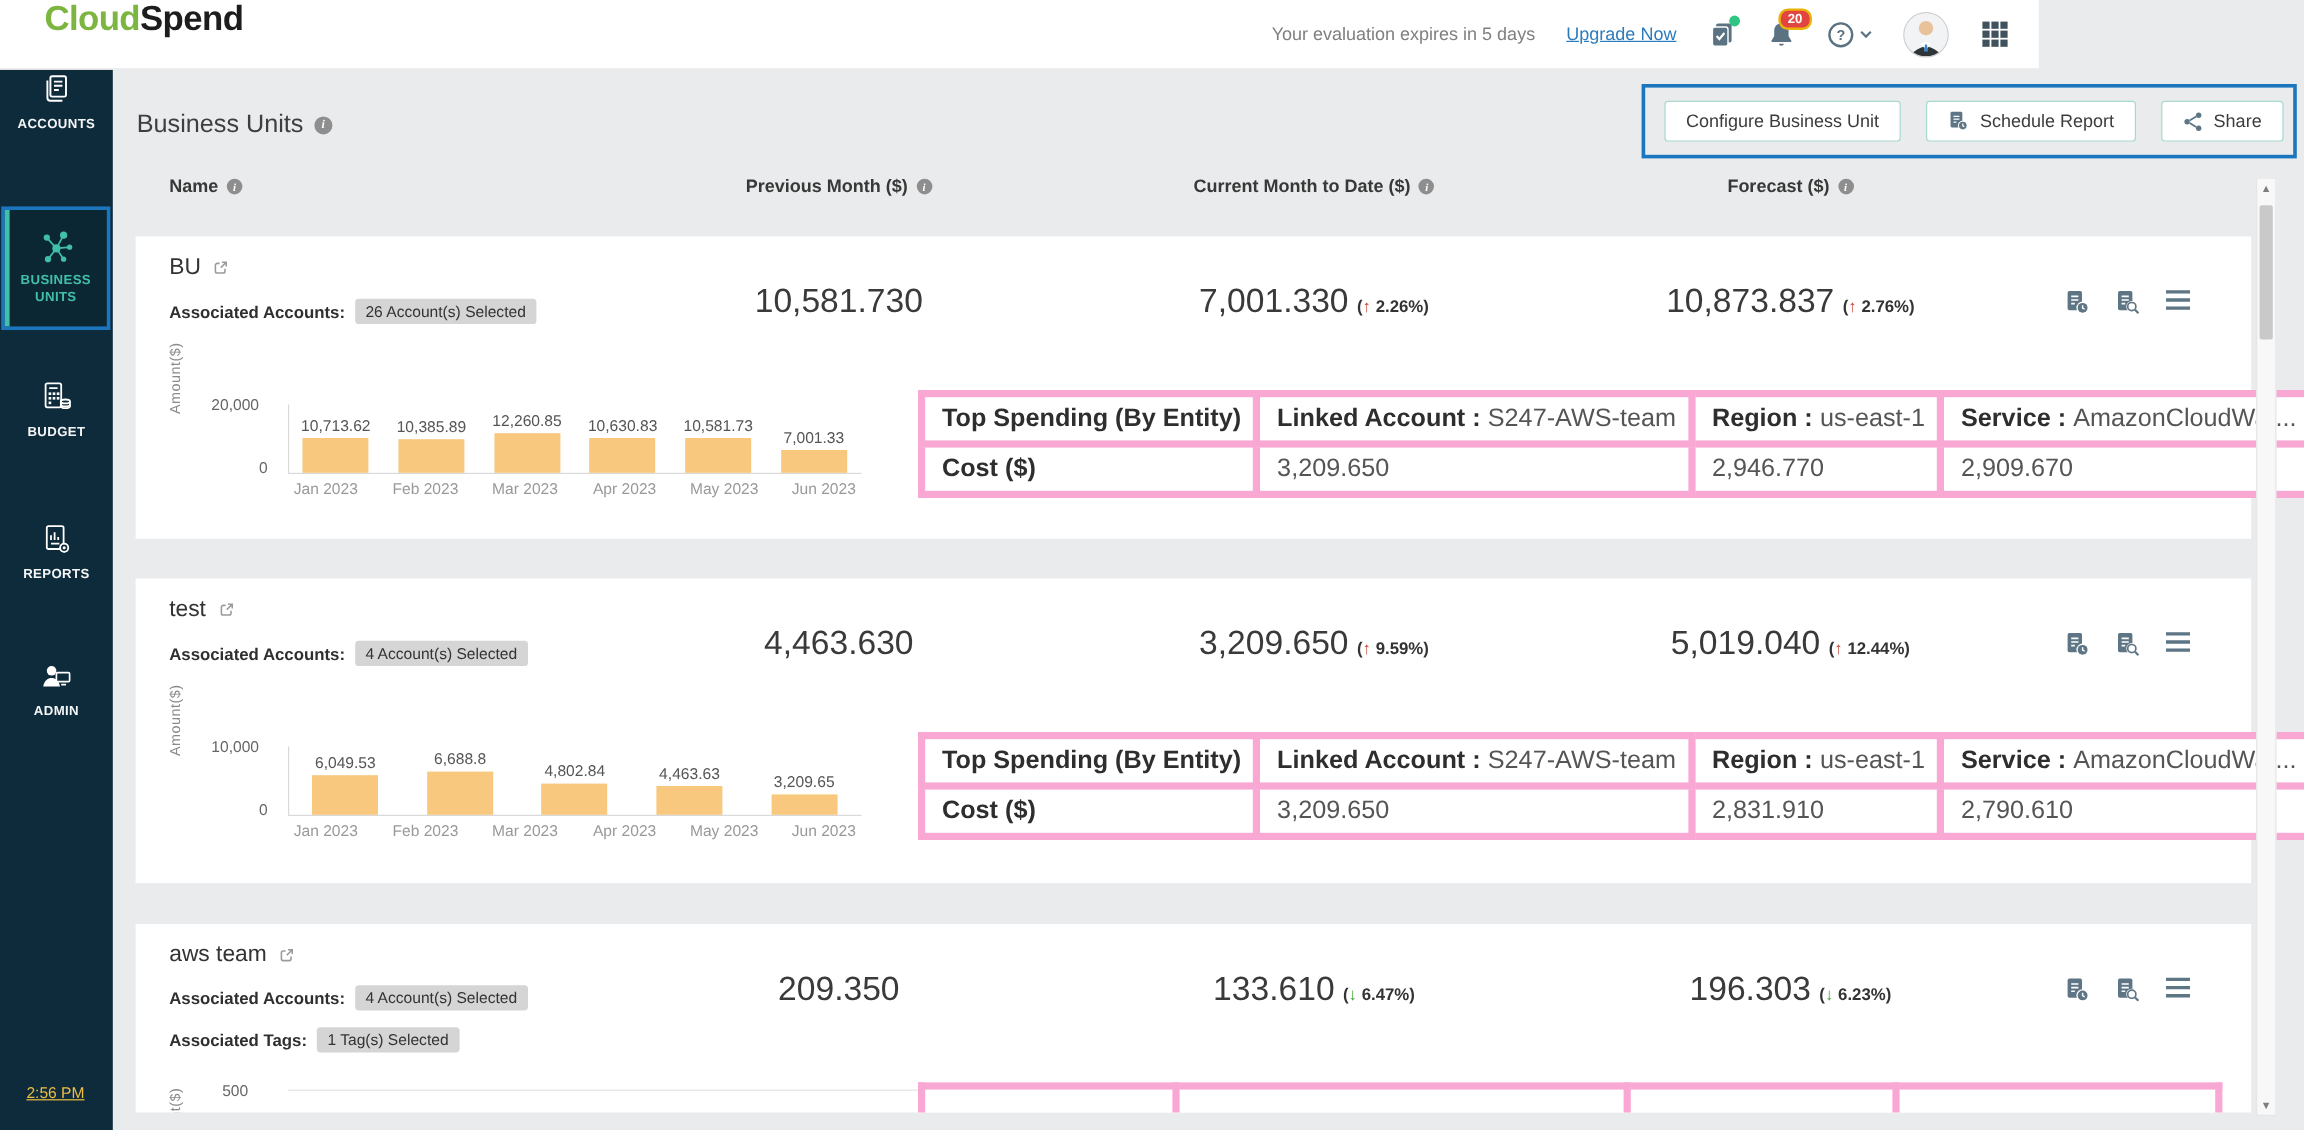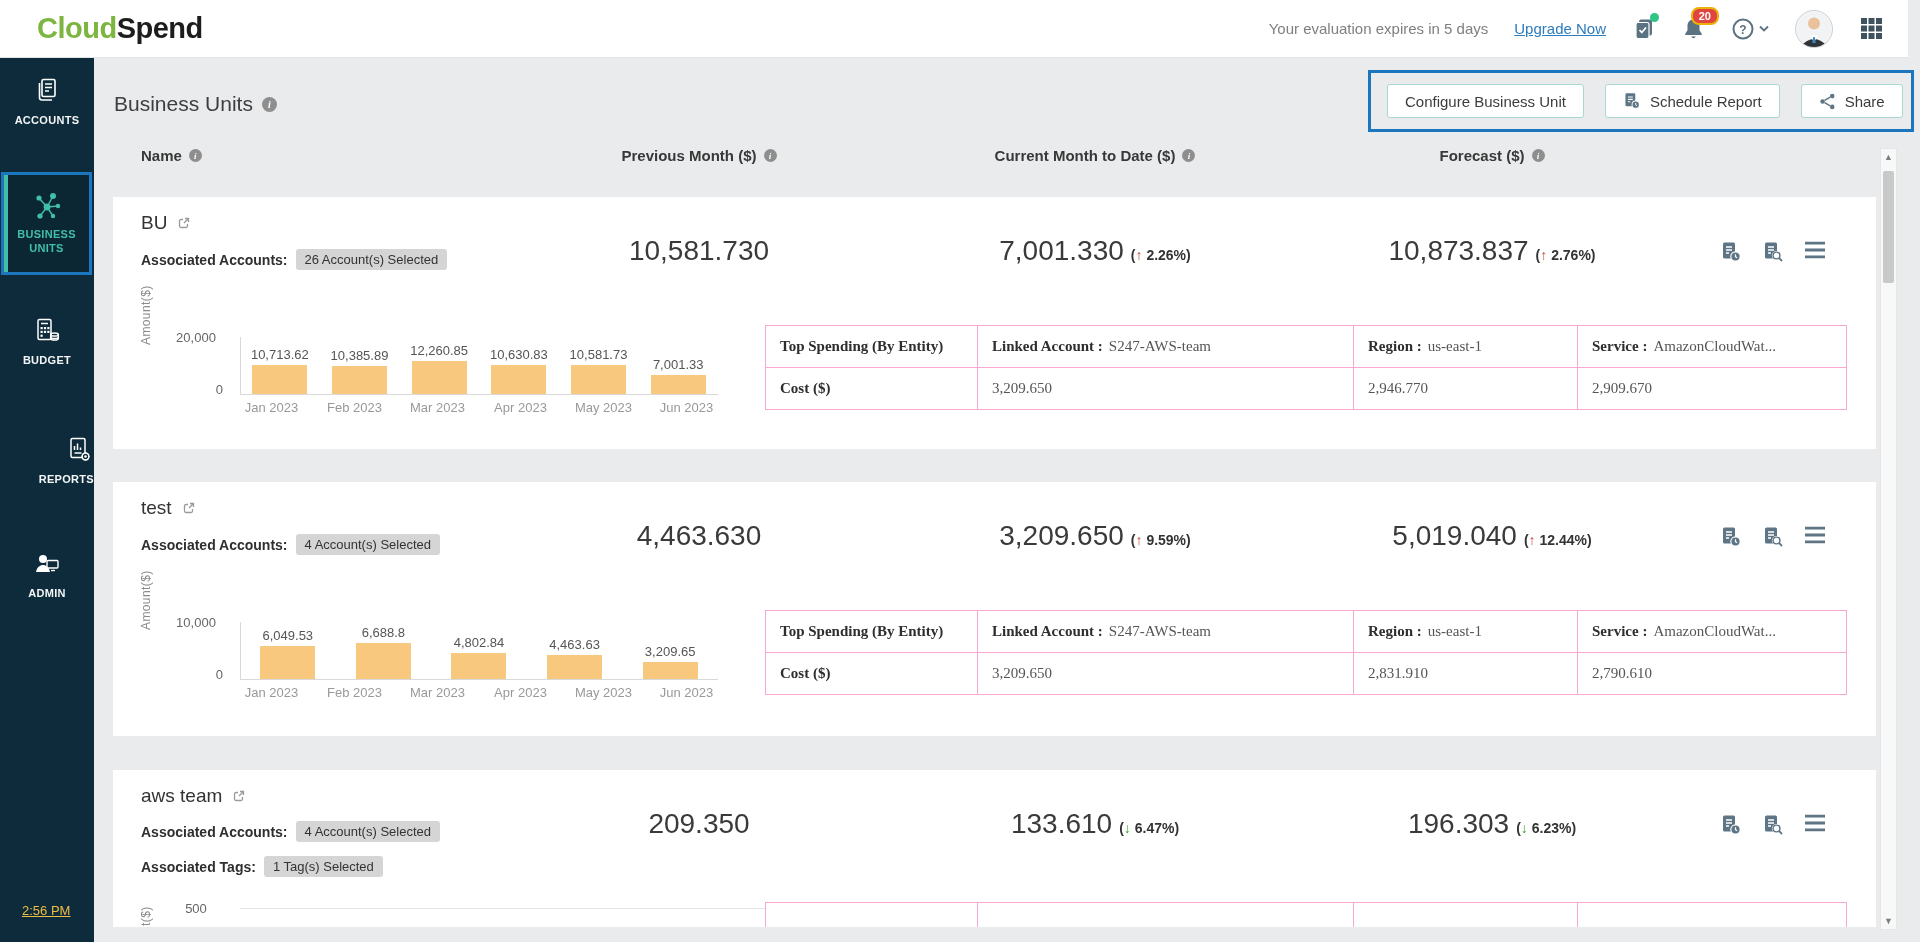--- a/index.html
+++ b/index.html
@@ -2,40 +2,40 @@
 <html><head>
 <meta charset="utf-8">
 <style>
   * { margin:0; padding:0; box-sizing:border-box; }
   html,body { background:#dfe1e3; }
   .app {
     position:relative; width:1920px; height:942px; overflow:hidden;
     background:#e9ebec; font-family:"Liberation Sans", sans-serif; color:#333;
   }
   
-  .topbar { position:absolute; left:0; top:0; width:1908px; height:58px;
-            background:#fff; border-bottom:1px solid #e3e3e3; display:flex; align-items:center; z-index:5; }
+  .topbar { position:absolute; left:0; top:0; width:1699px; height:58px;
+            background:#fff; border-bottom:1px solid #e3e3e3; display:flex; z-index:5; }
   .logo { margin-left:37px; font-size:29px; font-weight:bold; letter-spacing:-0.5px; }
   .logo .lg { color:#7cb53f; } .logo .ld { color:#1d1d1d; }
   .top-right { margin-left:auto; margin-right:24px; display:flex; align-items:center; gap:26px; }
   .eval-text { font-size:15px; color:#7f7f7f; }
   .upgrade { font-size:15px; color:#2c7cbe; text-decoration:underline; cursor:pointer; }
   .tb-icon { position:relative; display:flex; align-items:center; cursor:pointer; }
   .green-dot { position:absolute; right:-3px; top:-4px; width:9px; height:9px; border-radius:50%; background:#2fc482; }
   .bell-badge { position:absolute; right:-14px; top:-10px; background:#e2453f; color:#fff;
                 font-size:11px; font-weight:bold; padding:1px 6px; border-radius:8px; border:2px solid #eab308; }
   .help-wrap { display:flex; align-items:center; gap:4px; cursor:pointer; }
   .avatar { width:38px; height:38px; border-radius:50%; border:1px solid #cfcfcf; background:#f2f3f4; overflow:hidden; cursor:pointer; }
   
   .sidebar { position:absolute; left:0; top:58px; width:94px; height:884px; background:#0e2b3b; z-index:4; }
   .nav-item { position:absolute; left:0; width:94px; display:flex; flex-direction:column; align-items:center;
               gap:8px; color:#f3f5f6; font-size:11px; font-weight:600; letter-spacing:.3px; text-align:center; cursor:pointer; }
-  .nav-accounts { top:18px; }
+  .nav-accounts { top:2px; }
   .nav-budget  { top:258px; }
-  .nav-reports { top:377px;align-items:flex-end; }
+  .nav-reports { top:377px; }
   .nav-admin   { top:493px; }
   .active-box { position:absolute; left:1px; top:114px; width:91px; height:103px;
                 border:3px solid #1c76bd; background:#0c2734; cursor:pointer; }
   .active-box::before { content:""; position:absolute; left:0; top:0; bottom:0; width:4px; background:#41bfa9; }
   .active-inner { height:100%; display:flex; flex-direction:column; align-items:center; justify-content:center; gap:7px;
                   color:#41bfa9; font-size:11px; font-weight:600; letter-spacing:.3px; text-align:center; }
   .active-inner .lbl { width:78px; line-height:1.25; }
   .side-time { position:absolute; left:22px; bottom:24px; color:#eebd44; font-size:13px; text-decoration:underline; }
   
   .page-title { position:absolute; left:114px; top:92px; display:flex; align-items:center; gap:9px;
@@ -87,22 +87,22 @@
   .blabel { font-size:13px; color:#555; margin-bottom:3px; white-space:nowrap; }
   .bar    { width:55px; background:#f8c87e; }
   .months { position:absolute; left:127px; top:203px; width:478px; display:flex;gap:20px; }
   .month  { flex:1; text-align:center; font-size:13px; color:#999; white-space:nowrap; }
   
   .chart3 .ylab { top:120px; }
   .chart3 .ytick-top { top:131px; }
   .gridline { position:absolute; left:127px; top:138px; width:1200px; height:1px; background:#e4e4e4; }
   
   .tsp { position:absolute; left:652px; top:128px; border-collapse:collapse; table-layout:fixed; background:#fff; }
-  .tsp td { border:1px solid #f9a8d4; height:42px; padding:0 10px 0 14px; font-size:15px; color:#555;
-            overflow:hidden; white-space:nowrap;font-family:Liberation Serif, serif; }
+  .tsp td { border:6px solid #f9a8d4; height:42px; padding:0 10px 0 14px; font-size:21px; color:#555;
+            overflow:hidden; white-space:nowrap; }
   .tsp .w1{ width:212px; } .tsp .w2{ width:376px; } .tsp .w3{ width:224px; } .tsp .w4{ width:269px; }
   .tsp .bold { font-weight:bold; color:#2e2e2e; }
   .tsp .tl { font-weight:bold; color:#2e2e2e; margin-right:6px; }
   .tsp-partial { top:132px; }
   .tsp-partial td { height:40px; }
   
   .scrollbar { position:absolute; left:1880px; top:148px; width:17px; height:782px; background:#f8f8f8;
                border:1px solid #e6e6e6; z-index:3; }
   .sb-arrow { position:absolute; left:0; width:15px; text-align:center; font-size:9px; color:#7e7e7e; cursor:pointer; }
   .sb-up { top:3px; } .sb-down { bottom:3px; }

